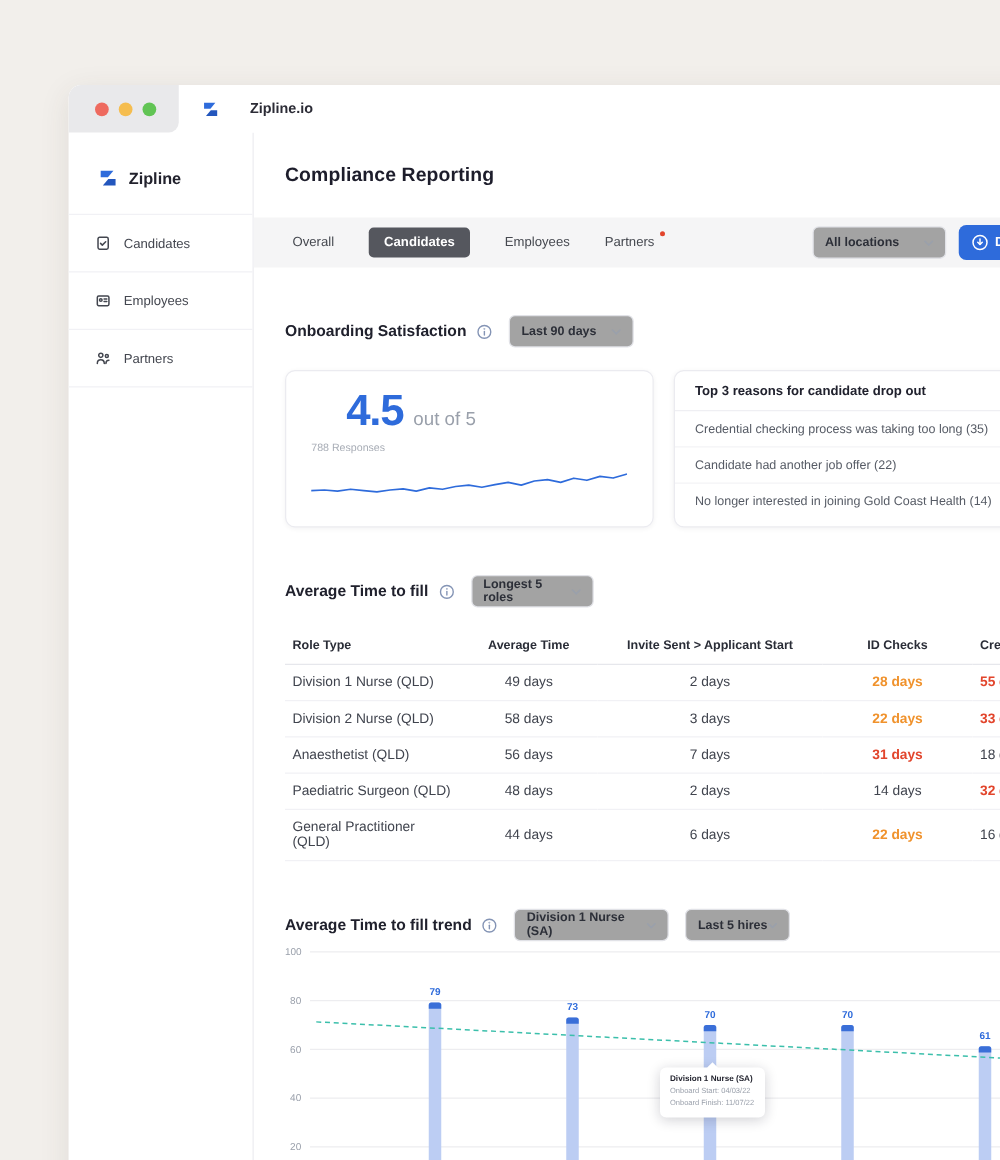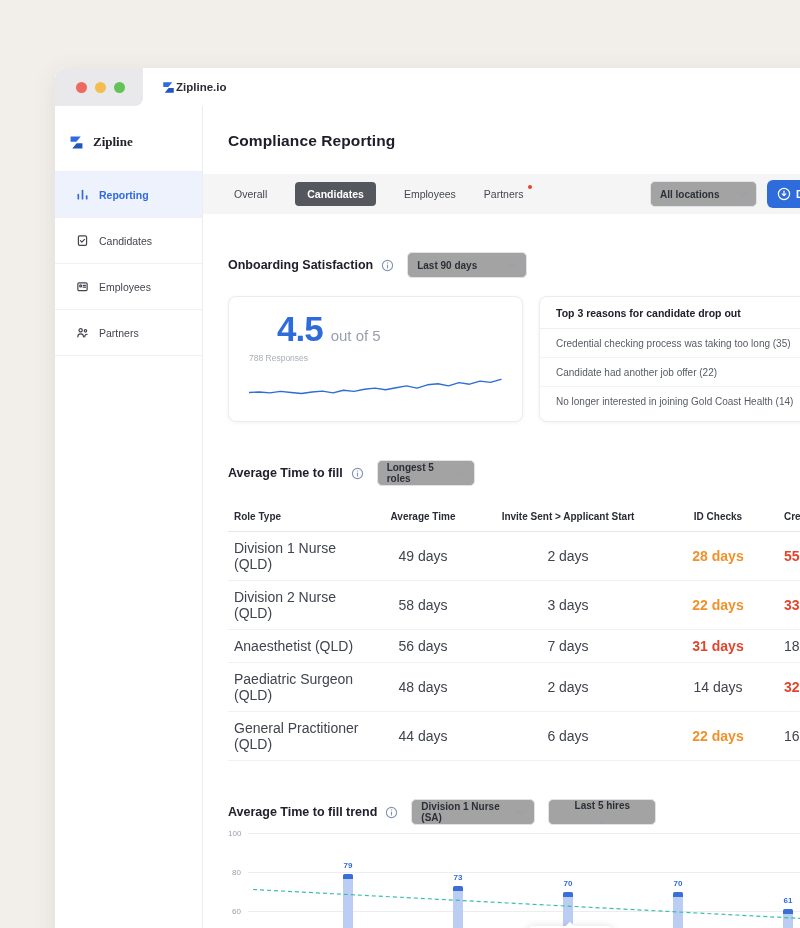--- a/index.html
+++ b/index.html
@@ -9,28 +9,28 @@
   .window { position:absolute; left:55px; top:68px; width:885px; height:880px; background:#fff;
             border-radius:10px 10px 0 0; box-shadow:0 6px 24px rgba(70,60,50,.10); }
 
   
   .browser-bar { height:38px; background:#fff; border-radius:10px 10px 0 0; position:relative;
                  display:flex; align-items:center; }
   .traffic-zone { position:absolute; left:0; top:0; width:88px; height:38px; background:#e9e9eb;
                   border-radius:10px 0 8px 0; display:flex; align-items:center; gap:8px; padding-left:21px; }
   .dot { width:11px; height:11px; border-radius:50%; cursor:pointer; }
   .dot.red { background:#ee6a5f; } .dot.yellow { background:#f5bd4f; } .dot.green { background:#61c454; }
-  .browser-tab { margin-left:88px; padding-left:18px; display:flex; align-items:center; gap:0; cursor:pointer; }
+  .browser-tab { margin-left:88px; padding-left:18px; display:flex; align-items:center; gap:24px; cursor:pointer; }
   .tab-title { font-size:11.5px; font-weight:bold; color:#2c2c36; }
 
   .app { display:flex; height:calc(100% - 38px); }
 
   
   .sidebar { width:148px; border-right:1px solid #ededf1; padding-top:28px; background:#fff; flex:none; }
-  .brand { display:flex; gap:8px; padding-left:13px;font-family:Liberation Serif, serif; }
+  .brand { display:flex; align-items:center; gap:8px; padding-left:23px; }
   .brand-name { font-size:13px; font-weight:bold; color:#22222d; }
   .nav { margin-top:20px; border-top:1px solid #f1f1f5; }
   .nav-item { height:46px; display:flex; align-items:center; gap:10px; padding-left:21px;
               font-size:10.5px; color:#43464f; border-bottom:1px solid #f1f1f5; cursor:pointer; }
   .nav-item.active { background:#edf2fc; color:#2e6bdb; font-weight:bold; }
   .nav-item svg { flex:none; }
 
   
   .main { flex:1; position:relative; min-width:0; overflow:visible; }
   .page-title { margin:26px 0 0 25px; font-size:15.5px; font-weight:bold; color:#1d1d2b; letter-spacing:.1px; }
@@ -70,21 +70,21 @@
 
   .reasons-card { flex:1; height:126px; border:1px solid #ebebf0; border-radius:8px;
                   box-shadow:0 1px 4px rgba(20,20,40,.05); background:#fff; }
   .reasons-head { padding:10px 16px 9px; font-size:10.5px; font-weight:bold; color:#20212d; border-bottom:1px solid #efeff3; }
   .reason-row { padding:9px 16px 8px; font-size:10px; color:#565b65; border-bottom:1px solid #f3f3f6; }
   .reason-row:last-child { border-bottom:none; }
 
   
   .ttf-table { margin-top:16px; border-collapse:collapse; width:720px; table-layout:fixed; }
   .ttf-table th { font-size:10px; font-weight:bold; color:#2a2d37; padding:9px 6px; border-bottom:1px solid #e6e7ec;margin-left:16px; }
-  .ttf-table td { font-size:14px; color:#40444e; padding:8px 6px; border-bottom:1px solid #f1f1f5; }
+  .ttf-table td { font-size:11px; color:#40444e; padding:8px 6px; border-bottom:1px solid #f1f1f5; }
   .c-left { text-align:left; } .c-center { text-align:center; }
   td.warn { color:#f0922c; font-weight:bold; }
   td.bad  { color:#e2452c; font-weight:bold; }
 
   
   .chart-wrap { position:relative; margin-top:8px; height:190px; }
   .ytick { position:absolute; left:0; width:13px; text-align:right; font-size:8px; color:#9aa0ab; }
   .plot { position:absolute; left:20px; top:0; right:0; height:240px; }
   .gridline { position:absolute; left:0; right:0; border-top:1px solid #ededf0; height:0; }
   .bar { position:absolute; width:10px; background:#bccdf3; border-radius:2px 2px 0 0; cursor:pointer; }
@@ -127,30 +127,20 @@
       <div class="brand">
         <span style="display:flex;">
           <svg width="17" height="17" viewBox="0 0 20 20">
               <path d="M3 3h12l-5.2 6.2H3z" fill="#2e6bdb"></path>
               <path d="M17 17H5l5.2-6.2H17z" fill="#2356bd"></path>
             </svg>
         </span>
         <span class="brand-name">Zipline</span>
       </div>
       <div class="nav">
-        <div class="nav-item active">
-          <span style="display:flex;">
-            <svg width="13" height="13" viewBox="0 0 14 14" fill="none" stroke="currentColor" stroke-width="1.8" stroke-linecap="round">
-                <path d="M2.5 11.5V7.2"></path>
-                <path d="M7 11.5V2.8"></path>
-                <path d="M11.5 11.5V8.8"></path>
-              </svg>
-          </span>
-          <span>Reporting</span>
-        </div>
         <div class="nav-item">
           <span style="display:flex;">
             <svg width="13" height="13" viewBox="0 0 14 14" fill="none" stroke="currentColor" stroke-width="1.3" stroke-linecap="round" stroke-linejoin="round">
                 <rect x="2.6" y="2" width="8.8" height="10.2" rx="1.4"></rect>
                 <path d="M4.8 7.2l1.5 1.5 2.9-2.9"></path>
               </svg>
           </span>
           <span>Candidates</span>
         </div>
         <div class="nav-item">
@@ -212,21 +202,21 @@
       <div class="section">
         <div class="section-head">
           <span class="section-title">Onboarding Satisfaction</span>
           <span class="info-icon">
             <svg width="13" height="13" viewBox="0 0 14 14" fill="none" stroke="#8494b5" stroke-width="1.2" stroke-linecap="round">
                 <circle cx="7" cy="7" r="5.5"></circle>
                 <path d="M7 6.6v3.1"></path>
                 <circle cx="7" cy="4.4" r="0.2" fill="#8494b5"></circle>
               </svg>
           </span>
-          <div class="select" style="width:120px;">
+          <div class="select" style="width:100px;">
             <span>Last 90 days</span>
             <span style="display:flex;">
               <svg width="8" height="5" viewBox="0 0 8 5" fill="none">
                   <path d="M1 1l3 3 3-3" stroke="#9aa0ab" stroke-width="1.3" stroke-linecap="round"></path>
                 </svg>
             </span>
           </div>
         </div>
 
         <div class="cards-row">
@@ -338,21 +328,21 @@
               </svg>
           </span>
           <div class="select" style="width:124px;">
             <span>Division 1 Nurse (SA)</span>
             <span style="display:flex;">
               <svg width="8" height="5" viewBox="0 0 8 5" fill="none">
                   <path d="M1 1l3 3 3-3" stroke="#9aa0ab" stroke-width="1.3" stroke-linecap="round"></path>
                 </svg>
             </span>
           </div>
-          <div class="select" style="width:108px;flex-direction:column;">
+          <div class="select" style="width:84px;">
             <span>Last 5 hires</span>
             <span style="display:flex;">
               <svg width="8" height="5" viewBox="0 0 8 5" fill="none">
                   <path d="M1 1l3 3 3-3" stroke="#9aa0ab" stroke-width="1.3" stroke-linecap="round"></path>
                 </svg>
             </span>
           </div>
         </div>
 
         <div class="chart-wrap">

